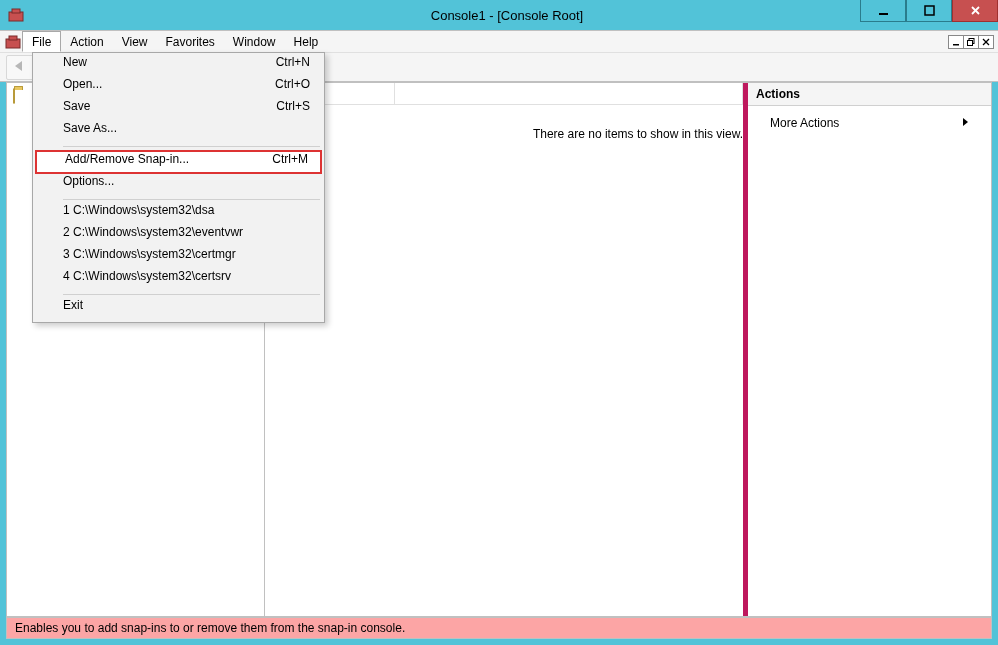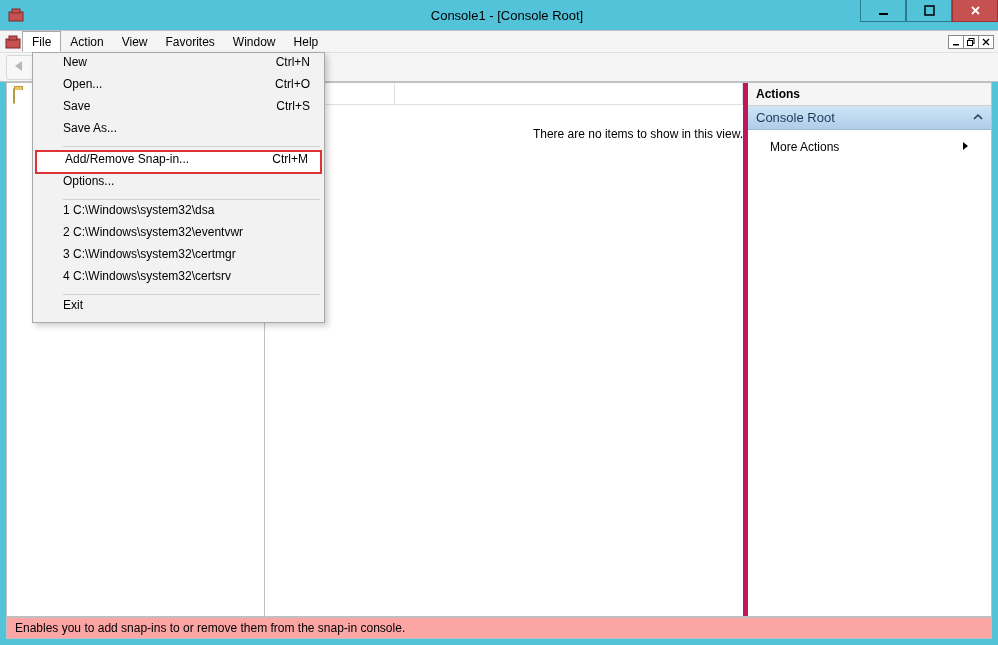--- a/index.html
+++ b/index.html
@@ -136,26 +136,20 @@
       <div class="center-header">
         <div class="col" style="width:130px"></div>
         <div class="col" style="flex:1"></div>
       </div>
       <div class="center-content">
         <span>There are no items to show in this view.</span>
       </div>
     </div>
     <div class="actions-pane">
       <div class="actions-title">Actions</div>
-      <div class="actions-section">
-        <span>Console Root</span>
-        <span><svg width="10" height="10" viewBox="0 0 10 10">
-              <path d="M1 7 L5 3 L9 7" fill="none" stroke="#1a3a5a" stroke-width="1.5"></path>
-            </svg></span>
-      </div>
       <div class="actions-items">
         <div class="action-item">
           <span>More Actions</span>
           <span><svg width="8" height="10" viewBox="0 0 8 10">
                 <path d="M2 1 L7 5 L2 9 Z" fill="#000"></path>
               </svg></span>
         </div>
       </div>
     </div>
   </div>

